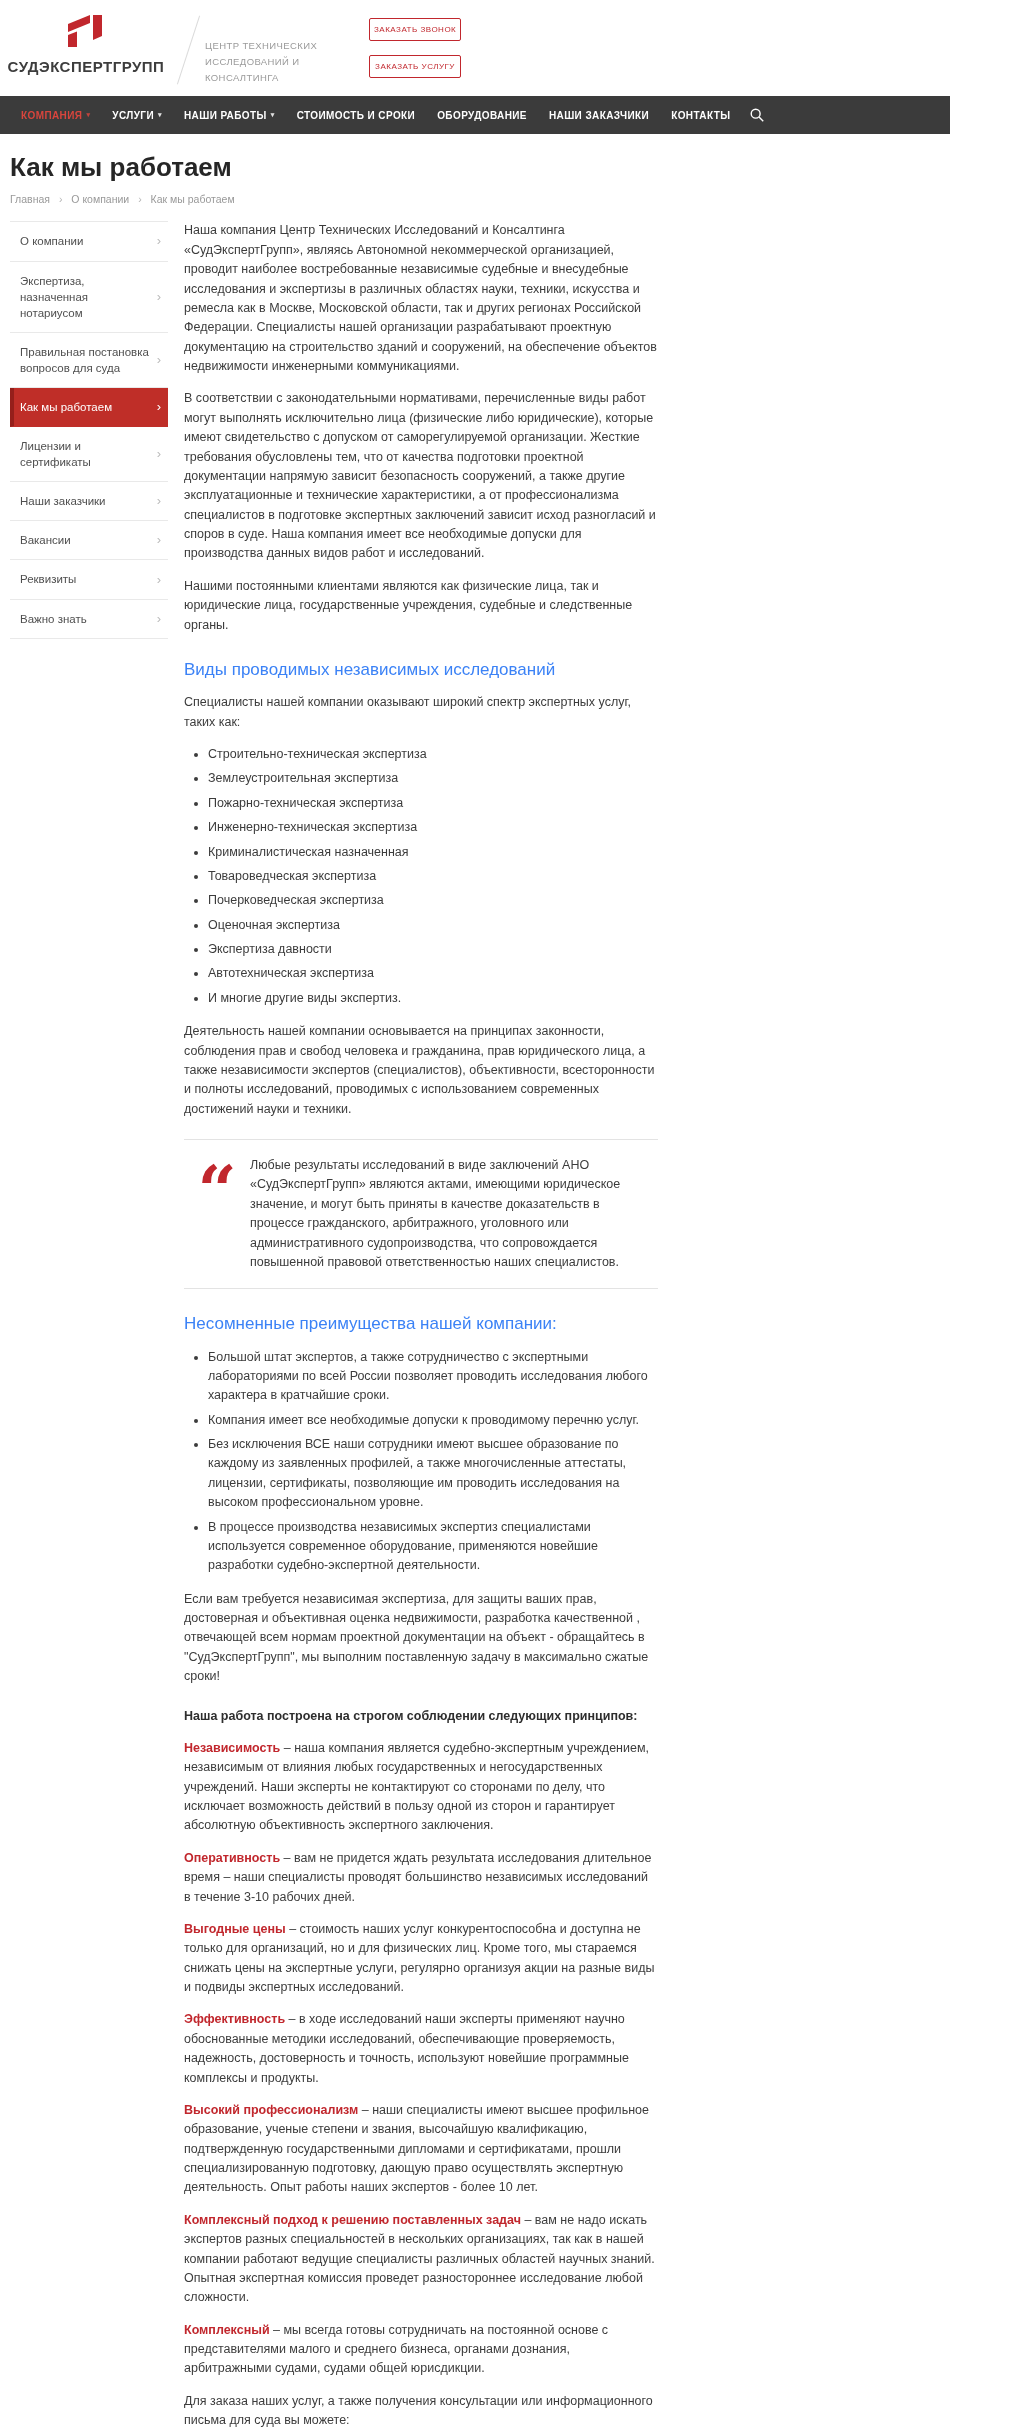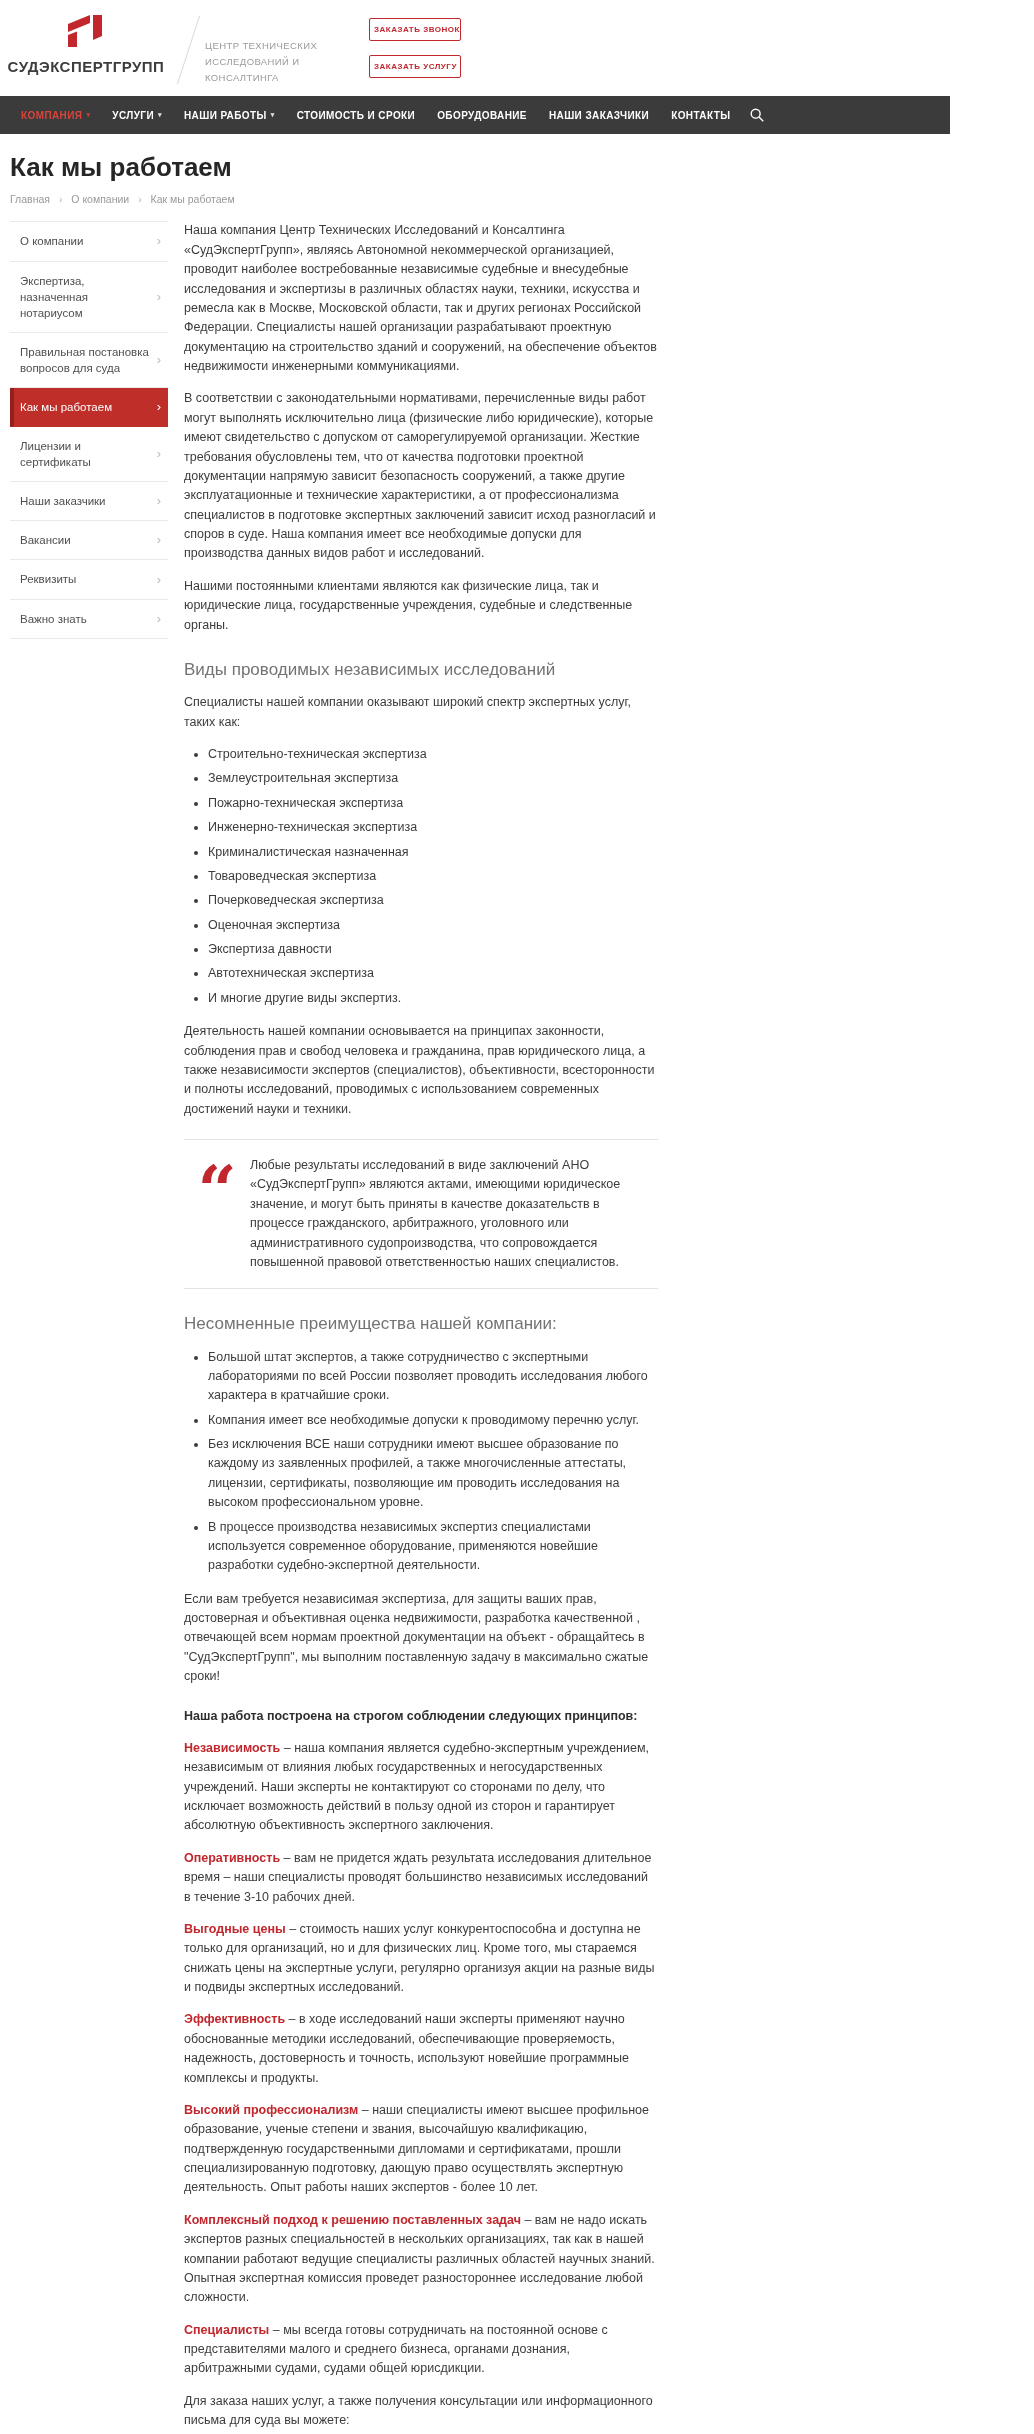--- a/index.html
+++ b/index.html
@@ -19,21 +19,21 @@
   .contacts { margin-left: auto; width: 160px; }
   .phone-row { display: flex; align-items: flex-start; }
   .phone-ico { flex: none; width: 22px; height: 22px; border-radius: 50%; background: #c1272d; display: flex; align-items: center; justify-content: center; margin: 3px 8px 0 0; }
   .phones div { font-size: 13px; font-weight: bold; color: #2f2f2f; line-height: 1.3; white-space: nowrap; cursor: pointer; }
   .email-row { display: flex; align-items: center; margin-top: 12px; padding-left: 2px; }
   .email-row svg { margin-right: 8px; }
   .email-link { font-size: 12px; font-weight: bold; color: #2f2f2f; text-decoration: none; cursor: pointer; white-space: nowrap; }
   .header-buttons { display: flex; flex-direction: column; gap: 14px; width: 92px; margin: 6px 0 0 14px; }
   .btn-outline {
     border: 1px solid #c1272d; background: #fff; color: #c1272d;
-    font-family: "Liberation Sans", sans-serif; font-size: 8px; font-weight: bold;
+    font-family: "Liberation Sans", sans-serif; font-size: 8px; font-weight: normal;
     letter-spacing: .5px; padding: 6px 4px; border-radius: 2px; cursor: pointer; white-space: nowrap;
   }
 
   
   .mainnav { background: #3b3b3b; width: 950px; }
   .nav-inner { display: flex; align-items: stretch; height: 38px; }
   .nav-item {
     display: flex; align-items: center; padding: 0 11px; color: #ffffff;
     font-size: 10px; font-weight: bold; letter-spacing: .4px; text-decoration: none;
     cursor: pointer; white-space: nowrap;
@@ -56,21 +56,21 @@
     border-bottom: 1px solid #e9e9e9; font-size: 11.5px; line-height: 1.4;
     color: #4f4f4f; text-decoration: none; cursor: pointer;
   }
   .side-item .chev { position: absolute; right: 7px; top: 50%; transform: translateY(-50%); color: #bbb; font-size: 13px; }
   .side-item.active { background: #bf2e28; color: #fff; border-left: 4px solid #951f1b; padding-left: 6px; border-bottom-color: #bf2e28; }
   .side-item.active .chev { color: #fff; }
 
   
   .content { flex: 1; font-size: 12.5px; line-height: 1.55; color: #3c3c3c; }
   .content p { margin-bottom: 13px; }
-  .content h2 { font-size: 17px; font-weight: 400; color: #737373; margin: 22px 0 10px; }
+  .content h2 { font-size: 17px; font-weight: 400; color: #3b82f6; margin: 22px 0 10px; }
   .content ul { margin: 0 0 14px 0; padding-left: 24px; }
   .content li { margin-bottom: 5px; }
   .quote { display: flex; margin: 20px 0 6px; border-top: 1px solid #e3e3e3; border-bottom: 1px solid #e3e3e3; padding: 16px 4px 16px 0; }
   .qmark { flex: none; width: 66px; text-align: center; font-family: "DejaVu Serif", serif; font-weight: bold; font-size: 68px; line-height: .9; color: #c1272d; margin-top: 4px; }
   .qtext { flex: 1; }
   .bold-heading { font-weight: bold; color: #2e2e2e; margin: 20px 0 14px; }
   .principle { margin-bottom: 16px; }
   .principle strong { color: #c1272d; }
 </style>
 </head>
@@ -198,19 +198,19 @@
       <p>Если вам требуется независимая экспертиза, для защиты ваших прав, достоверная и объективная оценка недвижимости, разработка качественной , отвечающей всем нормам проектной документации на объект - обращайтесь в "СудЭкспертГрупп", мы выполним поставленную задачу в максимально сжатые сроки!</p>
 
       <p class="bold-heading">Наша работа построена на строгом соблюдении следующих принципов:</p>
 
       <p class="principle"><strong>Независимость</strong><span> – наша компания является судебно-экспертным учреждением, независимым от влияния любых государственных и негосударственных учреждений. Наши эксперты не контактируют со сторонами по делу, что исключает возможность действий в пользу одной из сторон и гарантирует абсолютную объективность экспертного заключения.</span></p>
       <p class="principle"><strong>Оперативность</strong><span> – вам не придется ждать результата исследования длительное время – наши специалисты проводят большинство независимых исследований в течение 3-10 рабочих дней.</span></p>
       <p class="principle"><strong>Выгодные цены</strong><span> – стоимость наших услуг конкурентоспособна и доступна не только для организаций, но и для физических лиц. Кроме того, мы стараемся снижать цены на экспертные услуги, регулярно организуя акции на разные виды и подвиды экспертных исследований.</span></p>
       <p class="principle"><strong>Эффективность</strong><span> – в ходе исследований наши эксперты применяют научно обоснованные методики исследований, обеспечивающие проверяемость, надежность, достоверность и точность, используют новейшие программные комплексы и продукты.</span></p>
       <p class="principle"><strong>Высокий профессионализм</strong><span> – наши специалисты имеют высшее профильное образование, ученые степени и звания, высочайшую квалификацию, подтвержденную государственными дипломами и сертификатами, прошли специализированную подготовку, дающую право осуществлять экспертную деятельность. Опыт работы наших экспертов - более 10 лет.</span></p>
       <p class="principle"><strong>Комплексный подход к решению поставленных задач</strong><span> – вам не надо искать экспертов разных специальностей в нескольких организациях, так как в нашей компании работают ведущие специалисты различных областей научных знаний. Опытная экспертная комиссия проведет разностороннее исследование любой сложности.</span></p>
-      <p class="principle"><strong>Специалисты</strong><span> – мы всегда готовы сотрудничать на постоянной основе с представителями малого и среднего бизнеса, органами дознания, арбитражными судами, судами общей юрисдикции.</span></p>
+      <p class="principle"><strong>Комплексный</strong><span> – мы всегда готовы сотрудничать на постоянной основе с представителями малого и среднего бизнеса, органами дознания, арбитражными судами, судами общей юрисдикции.</span></p>
 
       <p>Для заказа наших услуг, а также получения консультации или информационного письма для суда вы можете:</p>
 
     </div>
   </div>
 </main>
 
 </body></html>

